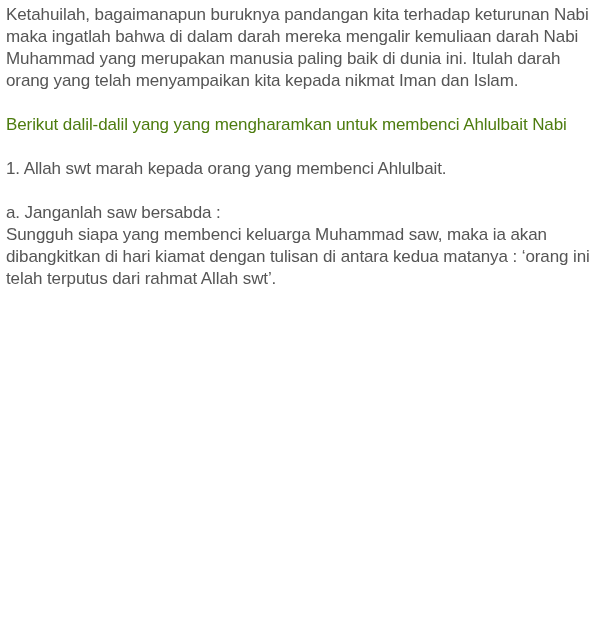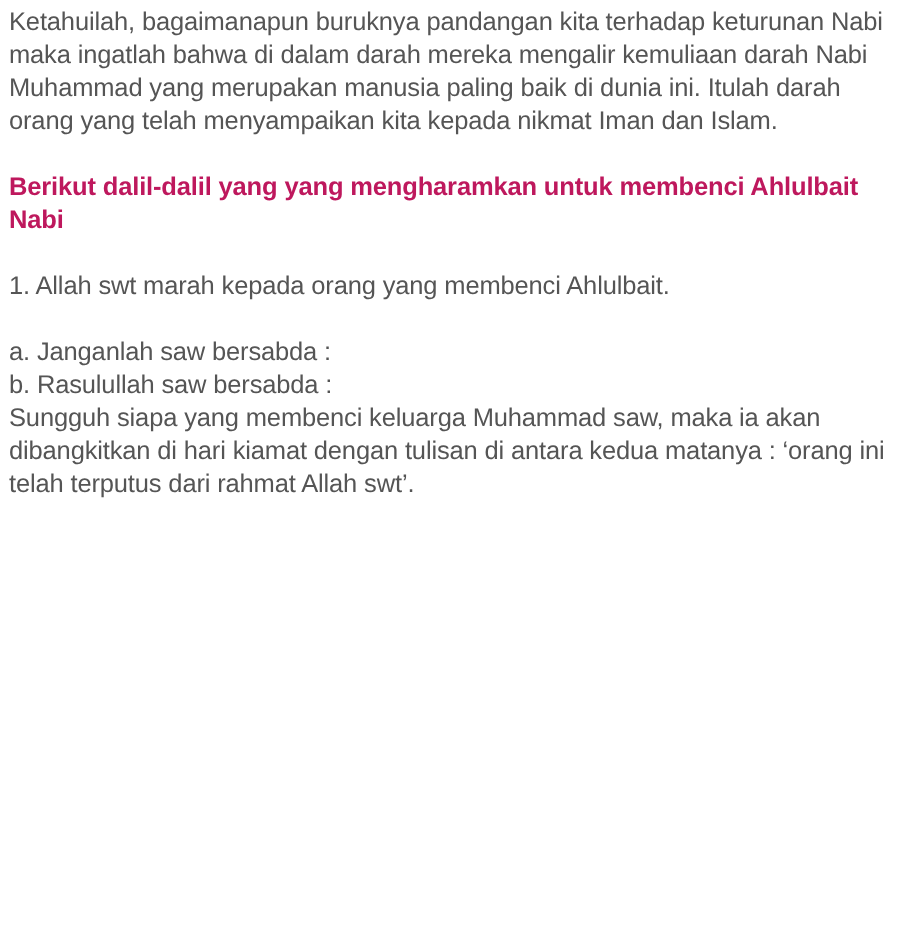--- a/index.html
+++ b/index.html
@@ -29,27 +29,26 @@
     }
     .baca-label {
       font-style: italic;
       color: #222222;
     }
     .baca-link {
       color: #b7e03a;
       text-decoration: none;
     }
     .heading {
-      font-weight: bold;
-      color: #be185d;
+      font-weight: normal;
+      color: #4d7c0f;
     }
   </style>
 </head>
 <body>
 
 <div class="article">
   <p>Ketahuilah, bagaimanapun buruknya pandangan kita terhadap keturunan Nabi maka ingatlah bahwa di dalam darah mereka mengalir kemuliaan darah Nabi Muhammad yang merupakan manusia paling baik di dunia ini. Itulah darah orang yang telah menyampaikan kita kepada nikmat Iman dan Islam.</p>
   <p class="heading">Berikut dalil-dalil yang yang mengharamkan untuk membenci Ahlulbait Nabi</p>
   <p>1. Allah swt marah kepada orang yang membenci Ahlulbait.</p>
   <p class="no-gap">a. Janganlah saw bersabda :</p>
-  <p class="no-gap">b. Rasulullah saw bersabda :</p>
   <p>Sungguh siapa yang membenci keluarga Muhammad saw, maka ia akan dibangkitkan di hari kiamat dengan tulisan di antara kedua matanya : ‘orang ini telah terputus dari rahmat Allah swt’.</p>
 </div>
 
 </body></html>

